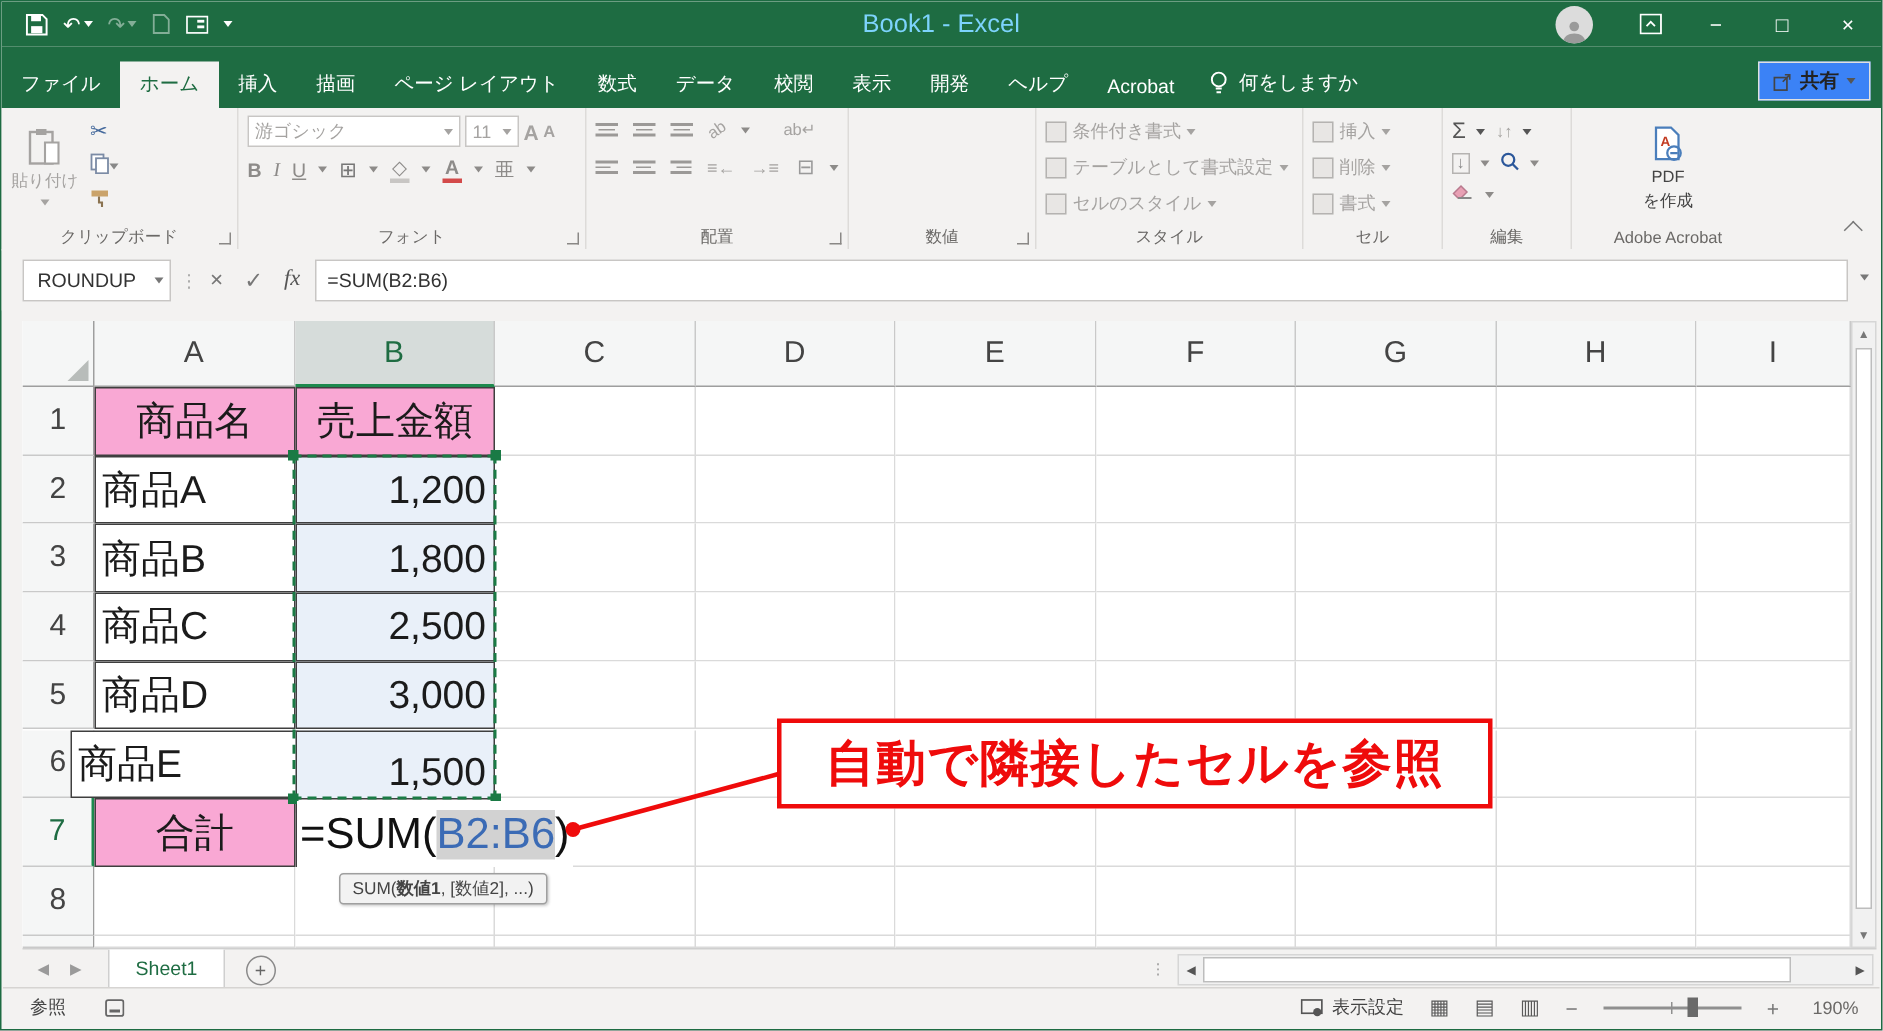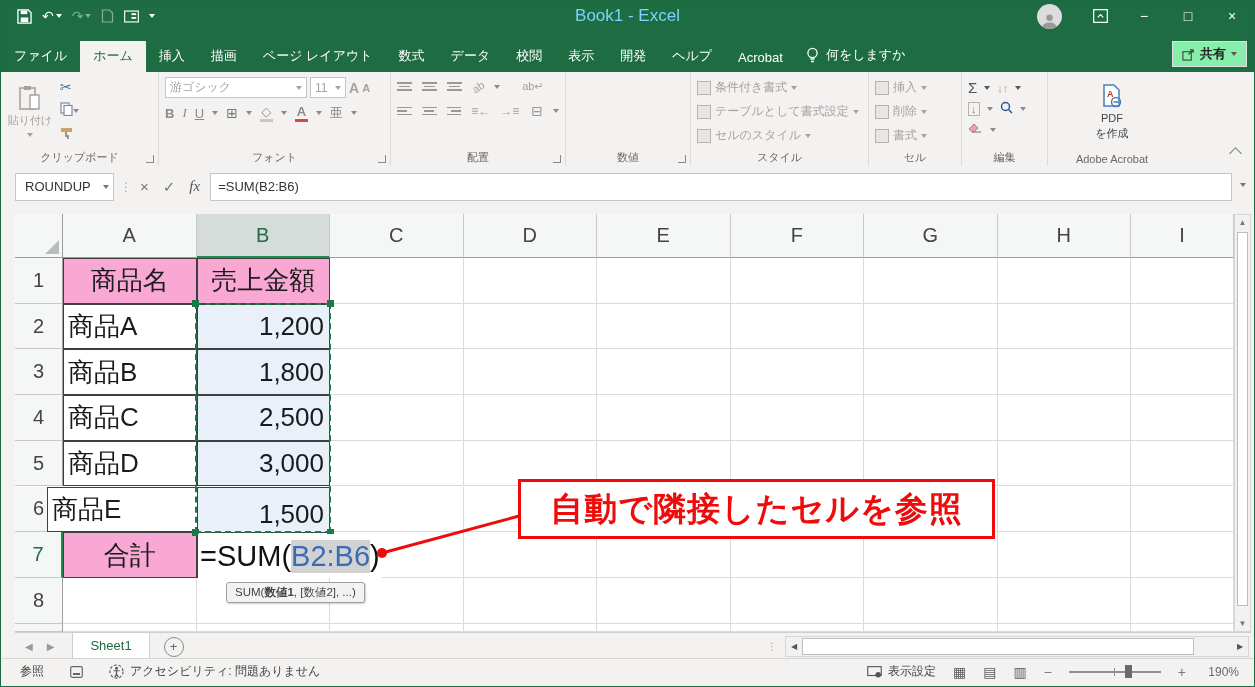--- a/index.html
+++ b/index.html
@@ -14,21 +14,21 @@
   .title{position:absolute;left:300px;right:300px;text-align:center;font-size:17px;color:#7dd3fc;}
   .tbright{margin-left:auto;display:flex;align-items:center;height:100%;}
   .avatar{width:25px;height:25px;border-radius:50%;background:#dcdcdc;display:flex;align-items:flex-end;justify-content:center;overflow:hidden;margin-right:16px;}
   .winbtn{width:44px;height:30px;display:flex;align-items:center;justify-content:center;font-size:14px;color:#fff;}
   
   .tabstrip{position:absolute;left:0;top:30px;right:0;height:41px;background:#1e6c42;display:flex;align-items:flex-end;color:#fff;font-size:13px;}
   .tabsbox{display:flex;align-items:flex-end;}
   .rtab{padding:6px 13px 7px;white-space:nowrap;cursor:default;}
   .rtab.active{background:#f3f2f1;color:#1e6c42;}
   .tellme{display:flex;align-items:center;gap:7px;padding:0 10px 8px;}
-  .sharebtn{margin-left:auto;margin-right:7px;margin-bottom:5px;background:#86efac;color:#222;padding:3px 9px;display:flex;align-items:center;gap:5px;font-size:13px;font-weight:bold;border:1px solid #e0e0e0;}
+  .sharebtn{margin-left:auto;margin-right:7px;margin-bottom:5px;background:#3b82f6;color:#222;padding:3px 9px;display:flex;align-items:center;gap:5px;font-size:13px;font-weight:bold;border:1px solid #e0e0e0;}
   
   .ribbon{position:absolute;left:0;top:71px;right:0;height:94px;background:#f3f2f1;border-bottom:1px solid #d2d0ce;display:flex;}
   .rgroup{position:relative;border-right:1px solid #dddbd9;box-sizing:border-box;flex:none;}
   .rglabel{position:absolute;bottom:1px;left:0;right:0;text-align:center;font-size:11px;color:#6a6866;}
   .dlaunch{position:absolute;bottom:3px;right:4px;width:7px;height:7px;border-right:1.5px solid #8a8886;border-bottom:1.5px solid #8a8886;}
   .rbody{position:absolute;top:5px;left:6px;right:6px;bottom:18px;display:flex;gap:7px;}
   .dis{color:#a5a3a1;}
   .col{display:flex;flex-direction:column;}
   .bigbtn{display:flex;flex-direction:column;align-items:center;justify-content:center;font-size:11px;gap:2px;}
   .combo{background:#fff;border:1px solid #c8c6c4;color:#a5a3a1;font-size:12px;display:flex;align-items:center;height:21px;padding:0 4px;box-sizing:border-box;}
@@ -553,28 +553,20 @@
 
   <div class="statusbar">
     <div class="sleft">
       <span>参照</span>
       <span class="sitem">
           <svg width="13" height="12" viewBox="0 0 13 12">
             <rect x=".7" y=".7" width="11.6" height="10.6" rx="1.5" fill="none" stroke="#666" stroke-width="1.2"></rect>
             <rect x="3" y="7" width="7" height="2" fill="#666"></rect>
           </svg>
         </span>
-      <span class="sitem">
-          <svg width="15" height="15" viewBox="0 0 16 16">
-            <circle cx="8" cy="8" r="7" fill="none" stroke="#555" stroke-width="1.2" stroke-dasharray="3 2"></circle>
-            <circle cx="8" cy="4.6" r="1.6" fill="#555"></circle>
-            <path d="M4.8 7.2h6.4M8 7.2v4M8 11l-2 3M8 11l2 3" stroke="#555" stroke-width="1.3" fill="none"></path>
-          </svg>
-          <span>アクセシビリティ: 問題ありません</span>
-        </span>
     </div>
     <div class="sright">
       <span class="sitem">
           <svg width="15" height="12" viewBox="0 0 16 13">
             <rect x=".7" y=".7" width="14.6" height="9.6" fill="none" stroke="#555" stroke-width="1.2"></rect>
             <circle cx="12" cy="9.5" r="3" fill="#555"></circle>
           </svg>
           <span>表示設定</span>
         </span>
       <span class="viewicn">▦</span>

